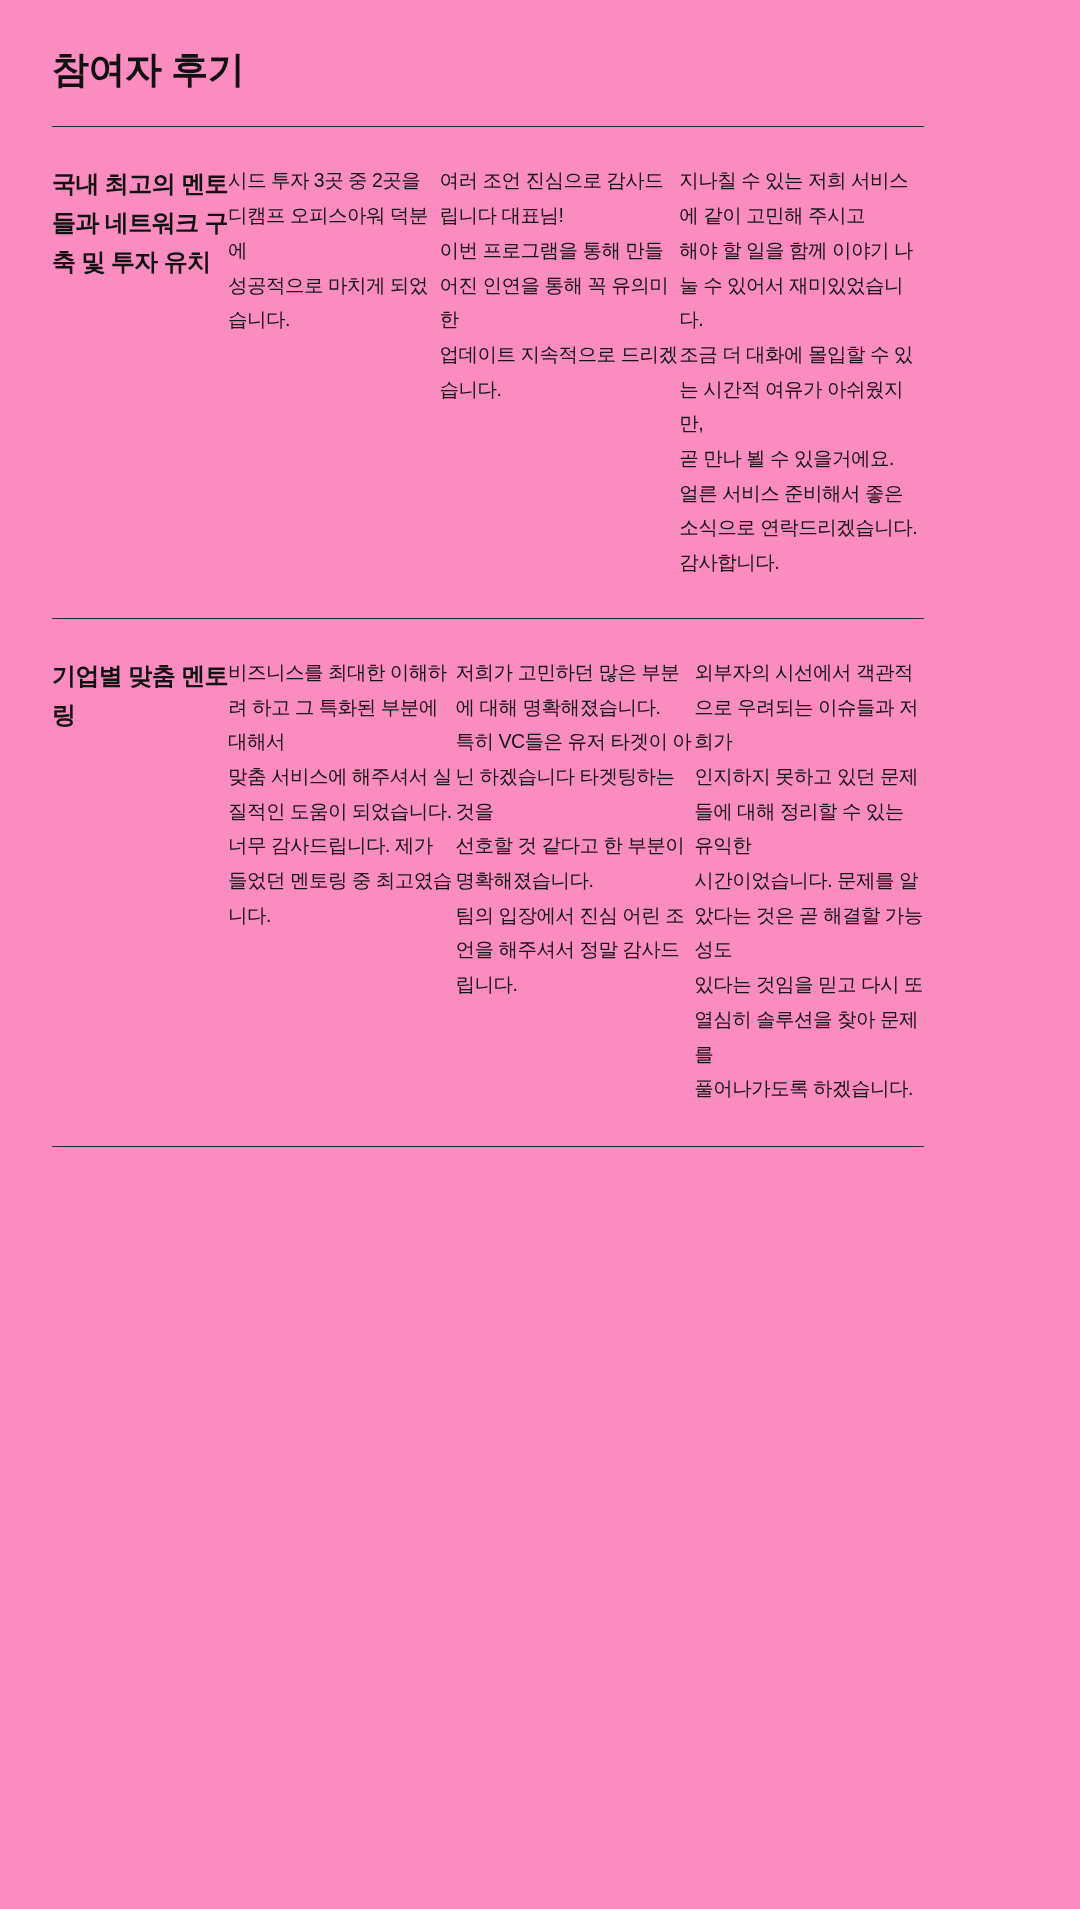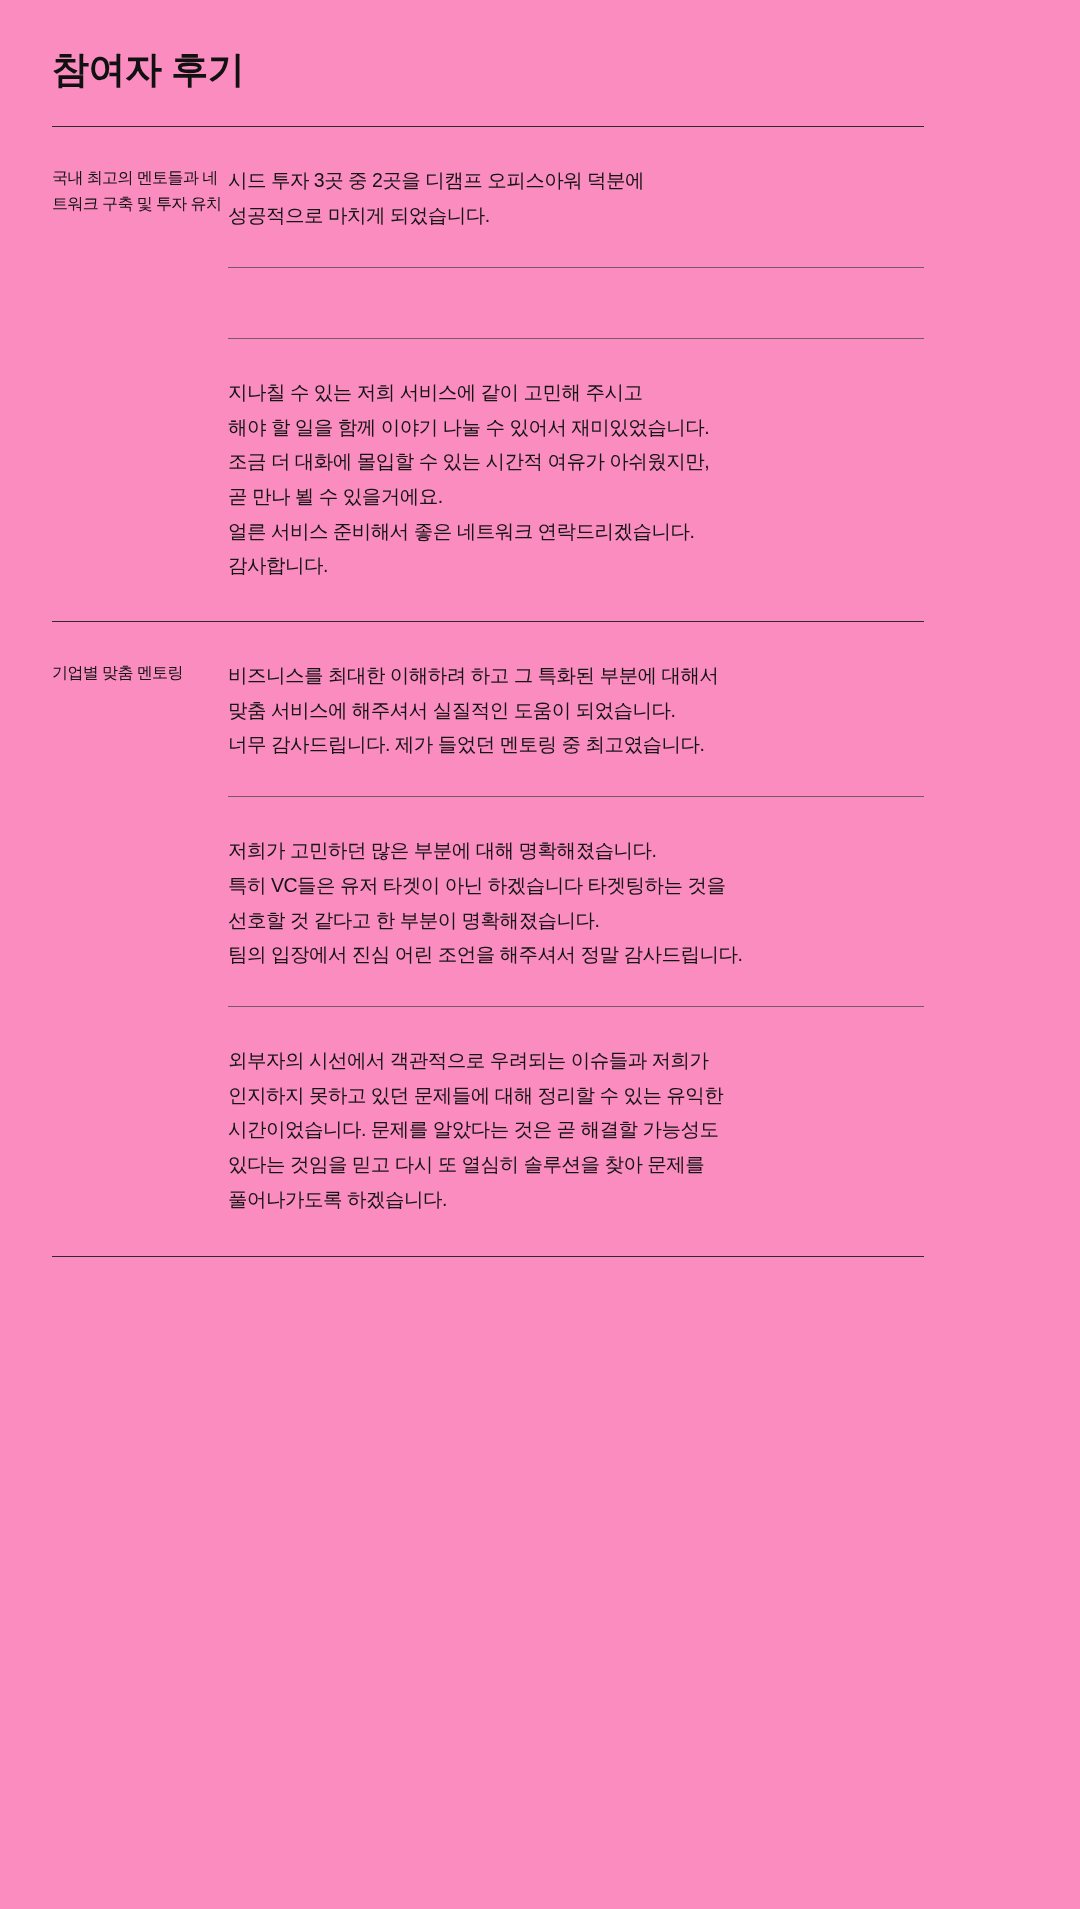--- a/index.html
+++ b/index.html
@@ -36,31 +36,30 @@
   }
   .section {
     display: flex;
     flex-direction: row;
     align-items: flex-start;
     padding-top: 36px;
   }
   .section-label {
     width: 176px;
     flex: 0 0 176px;
-    font-size: 16px;
-    font-weight: normal;
+    font-size: 24px;
+    font-weight: bold;
     line-height: 1.62;
     color: #111;
     letter-spacing: -0.6px;
     padding-top: 2px;
   }
   .section-body {
     flex: 1 1 auto;
     display: flex;
-    flex-direction: column;
   }
   .review {
     font-size: 19.5px;
     line-height: 1.78;
     color: #141414;
     letter-spacing: -0.5px;
     white-space: pre-line;
   }
   .review-divider {
     border-top: 1px solid #4a4a4a;
@@ -90,26 +89,29 @@
 
   <div class="section">
     <div class="section-label">국내 최고의
 멘토들과
 네트워크 구축
 및 투자 유치</div>
     <div class="section-body">
       <div class="review">시드 투자 3곳 중 2곳을 디캠프 오피스아워 덕분에
 성공적으로 마치게 되었습니다.</div>
       <div class="review-divider"></div>
+      <div class="review">여러 조언 진심으로 감사드립니다 대표님!
+이번 프로그램을 통해 만들어진 인연을 통해 꼭 유의미한
+업데이트 지속적으로 드리겠습니다.</div>
       <div class="review-divider"></div>
       <div class="review">지나칠 수 있는 저희 서비스에 같이 고민해 주시고
 해야 할 일을 함께 이야기 나눌 수 있어서 재미있었습니다.
 조금 더 대화에 몰입할 수 있는 시간적 여유가 아쉬웠지만,
 곧 만나 뵐 수 있을거에요.
-얼른 서비스 준비해서 좋은 네트워크 연락드리겠습니다.
+얼른 서비스 준비해서 좋은 소식으로 연락드리겠습니다.
 감사합니다.</div>
     </div>
   </div>
 
   <div class="section-gap-bottom"></div>
   <div class="section-divider"></div>
 
   <div class="section">
     <div class="section-label">기업별
 맞춤 멘토링</div>

